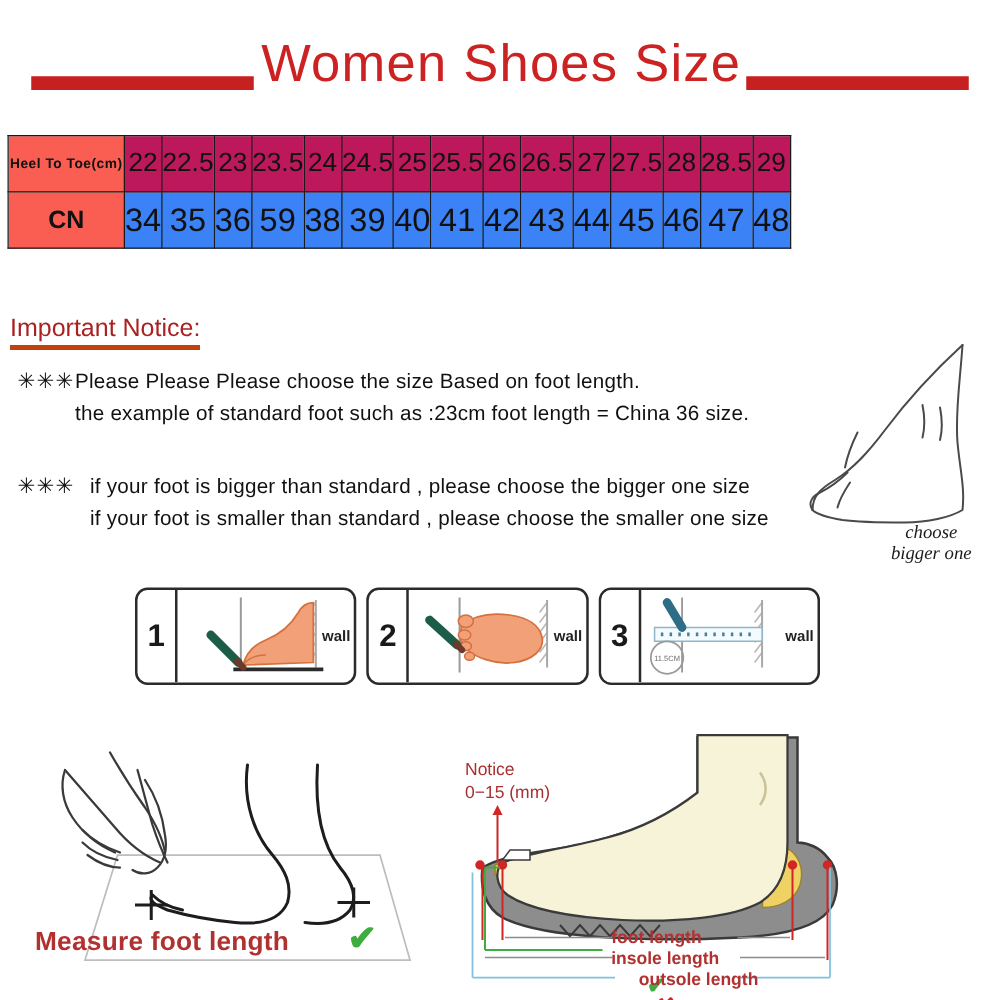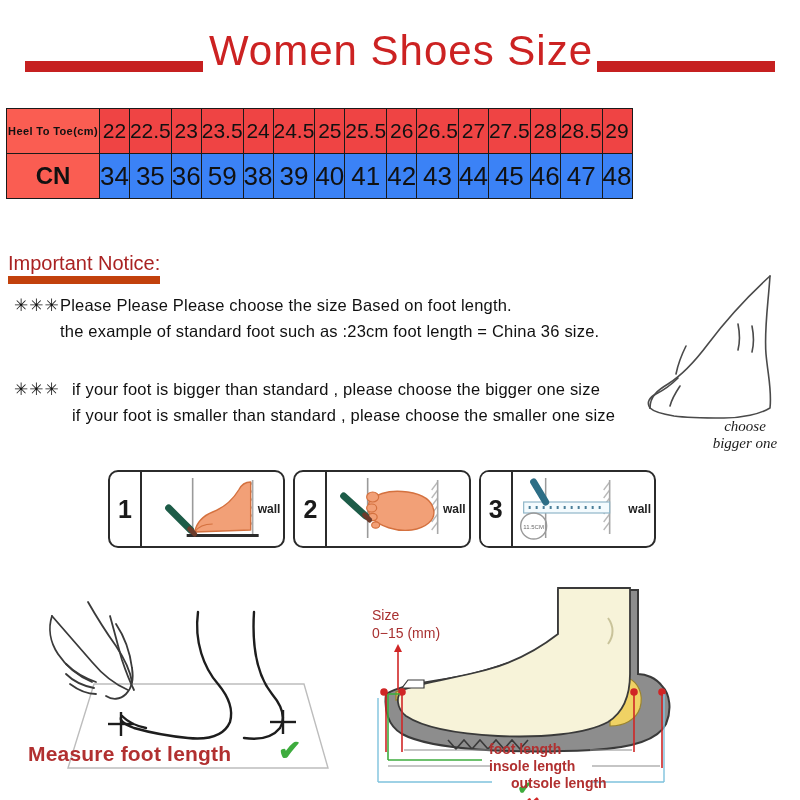--- a/index.html
+++ b/index.html
@@ -32,33 +32,33 @@
   }
   #size-table td{
     border:1.5px solid #1a1a1a;
     text-align:center;vertical-align:middle;
     height:44px;padding:0;color:#111;
   }
   td.rowhead{
     background:#fa5d52;width:92px;font-weight:700;
   }
   td.rowhead.small{font-size:11px;letter-spacing:.4px;}
-  td.rowhead.big{font-size:24px;}
+  td.rowhead.big{font-size:20px;}
   td.cm{
-    background:#ef4444;font-size:21px;
+    background:#be185d;font-size:21px;
   }
   td.cn{
     background:#3b82f6;font-size:26px;
   }
 
   
   #notice-heading{
     position:absolute;left:8px;top:252px;
     color:#a92222;font-size:20px;
-    border-bottom:8px solid #c2410c;
+    border-bottom:4px solid #c2410c;
     padding-bottom:1px;line-height:1.15;
   }
   .notice-block{position:absolute;color:#111;}
   #notice-1{left:14px;top:292px;}
   #notice-2{left:14px;top:376px;}
   .notice-row{display:flex;align-items:baseline;white-space:nowrap;}
   .stars{
     font-size:17px;letter-spacing:1px;width:46px;flex:0 0 auto;
     color:#111;
   }
@@ -394,21 +394,21 @@
     <g stroke="#7ec2dd" stroke-width="1.4" fill="none">
       <line x1="302" y1="112" x2="302" y2="200"></line>
       <line x1="16" y1="116" x2="16" y2="200"></line>
       <line x1="16" y1="200" x2="130" y2="200"></line>
       <line x1="230" y1="200" x2="302" y2="200"></line>
     </g>
   </svg>
 </div>
 
 <div id="space-label">
-  <div>Size</div>
+  <div>Notice</div>
   <div>0−15 (mm)</div>
 </div>
 
 <div class="bottom-label" id="lbl-foot">
   <span>foot  length</span>
   <span class="mark-ok">✔</span>
 </div>
 <div class="bottom-label" id="lbl-insole">
   <span>insole length</span>
   <span class="mark-no">✘</span>

